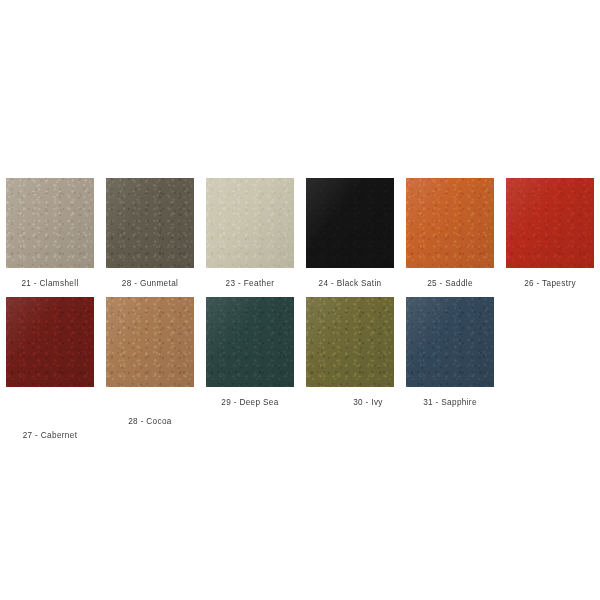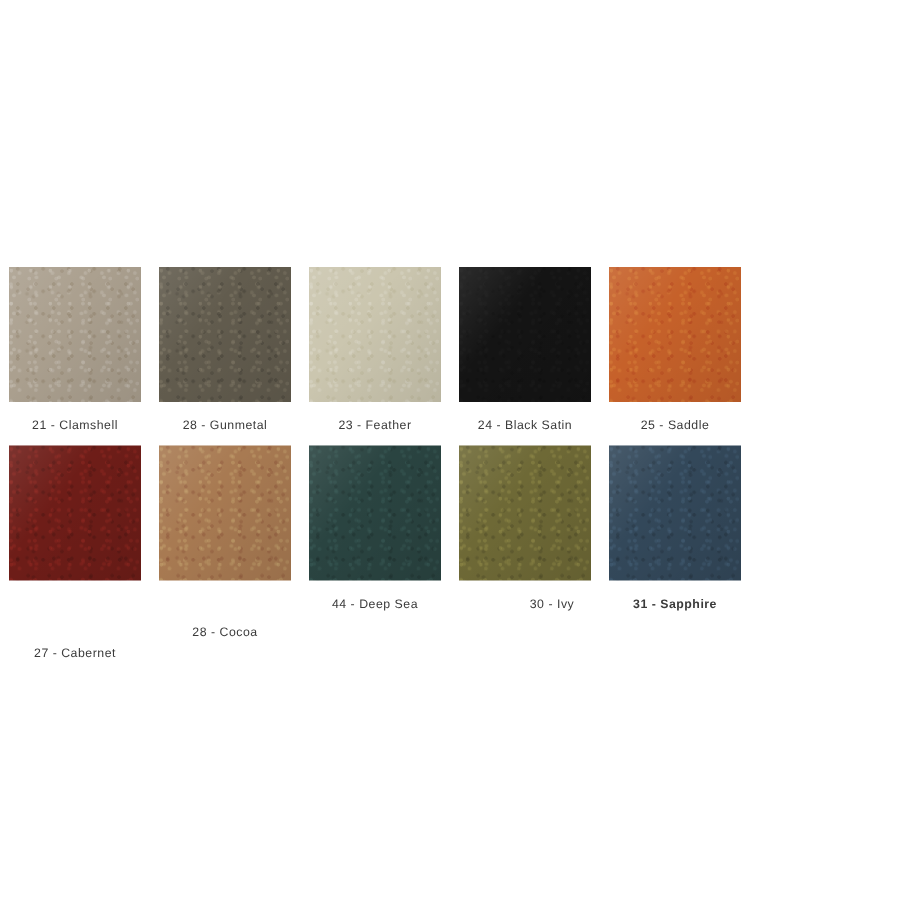--- a/index.html
+++ b/index.html
@@ -153,20 +153,29 @@
       <div class="swatch-cell">
         <div class="swatch-chip-wrap">
           <div class="swatch-chip" style="background-color: rgb(198, 97, 42);">
             <div class="grain"></div>
             <div class="sheen"></div>
           </div>
         </div>
         <div class="swatch-label" style="color: rgb(59, 59, 59);">25 - Saddle</div>
       </div>
 
+      <div class="swatch-cell">
+        <div class="swatch-chip-wrap">
+          <div class="swatch-chip" style="background-color: rgb(181, 42, 27);">
+            <div class="grain"></div>
+            <div class="sheen"></div>
+          </div>
+        </div>
+        <div class="swatch-label" style="color: rgb(59, 59, 59);">26 - Tapestry</div>
+      </div>
     </div>
 
     <div class="swatch-row">
       <div class="swatch-cell">
         <div class="swatch-chip-wrap">
           <div class="swatch-chip" style="background-color: rgb(110, 29, 24);">
             <div class="grain"></div>
             <div class="sheen"></div>
           </div>
         </div>
@@ -183,39 +192,39 @@
         <div class="swatch-label" style="color: rgb(59, 59, 59); margin-top: 30px;">28 - Cocoa</div>
       </div>
 
       <div class="swatch-cell">
         <div class="swatch-chip-wrap">
           <div class="swatch-chip" style="background-color: rgb(42, 68, 65);">
             <div class="grain"></div>
             <div class="sheen"></div>
           </div>
         </div>
-        <div class="swatch-label" style="color: rgb(59, 59, 59);">44 - Deep Sea</div>
+        <div class="swatch-label" style="color: rgb(59, 59, 59);">29 - Deep Sea</div>
       </div>
 
       <div class="swatch-cell">
         <div class="swatch-chip-wrap">
           <div class="swatch-chip" style="background-color: rgb(110, 105, 54);">
             <div class="grain"></div>
             <div class="sheen"></div>
           </div>
         </div>
         <div class="swatch-label" style="color: rgb(59, 59, 59); margin-left: 36px;">30 - Ivy</div>
       </div>
 
       <div class="swatch-cell">
         <div class="swatch-chip-wrap">
           <div class="swatch-chip" style="background-color: rgb(51, 72, 90);">
             <div class="grain"></div>
             <div class="sheen"></div>
           </div>
         </div>
-        <div class="swatch-label" style="color: rgb(59, 59, 59); font-weight: bold;">31 - Sapphire</div>
+        <div class="swatch-label" style="color: rgb(59, 59, 59);">31 - Sapphire</div>
       </div>
 
     </div>
 
   </div>
 </div>
 
 </body></html>

